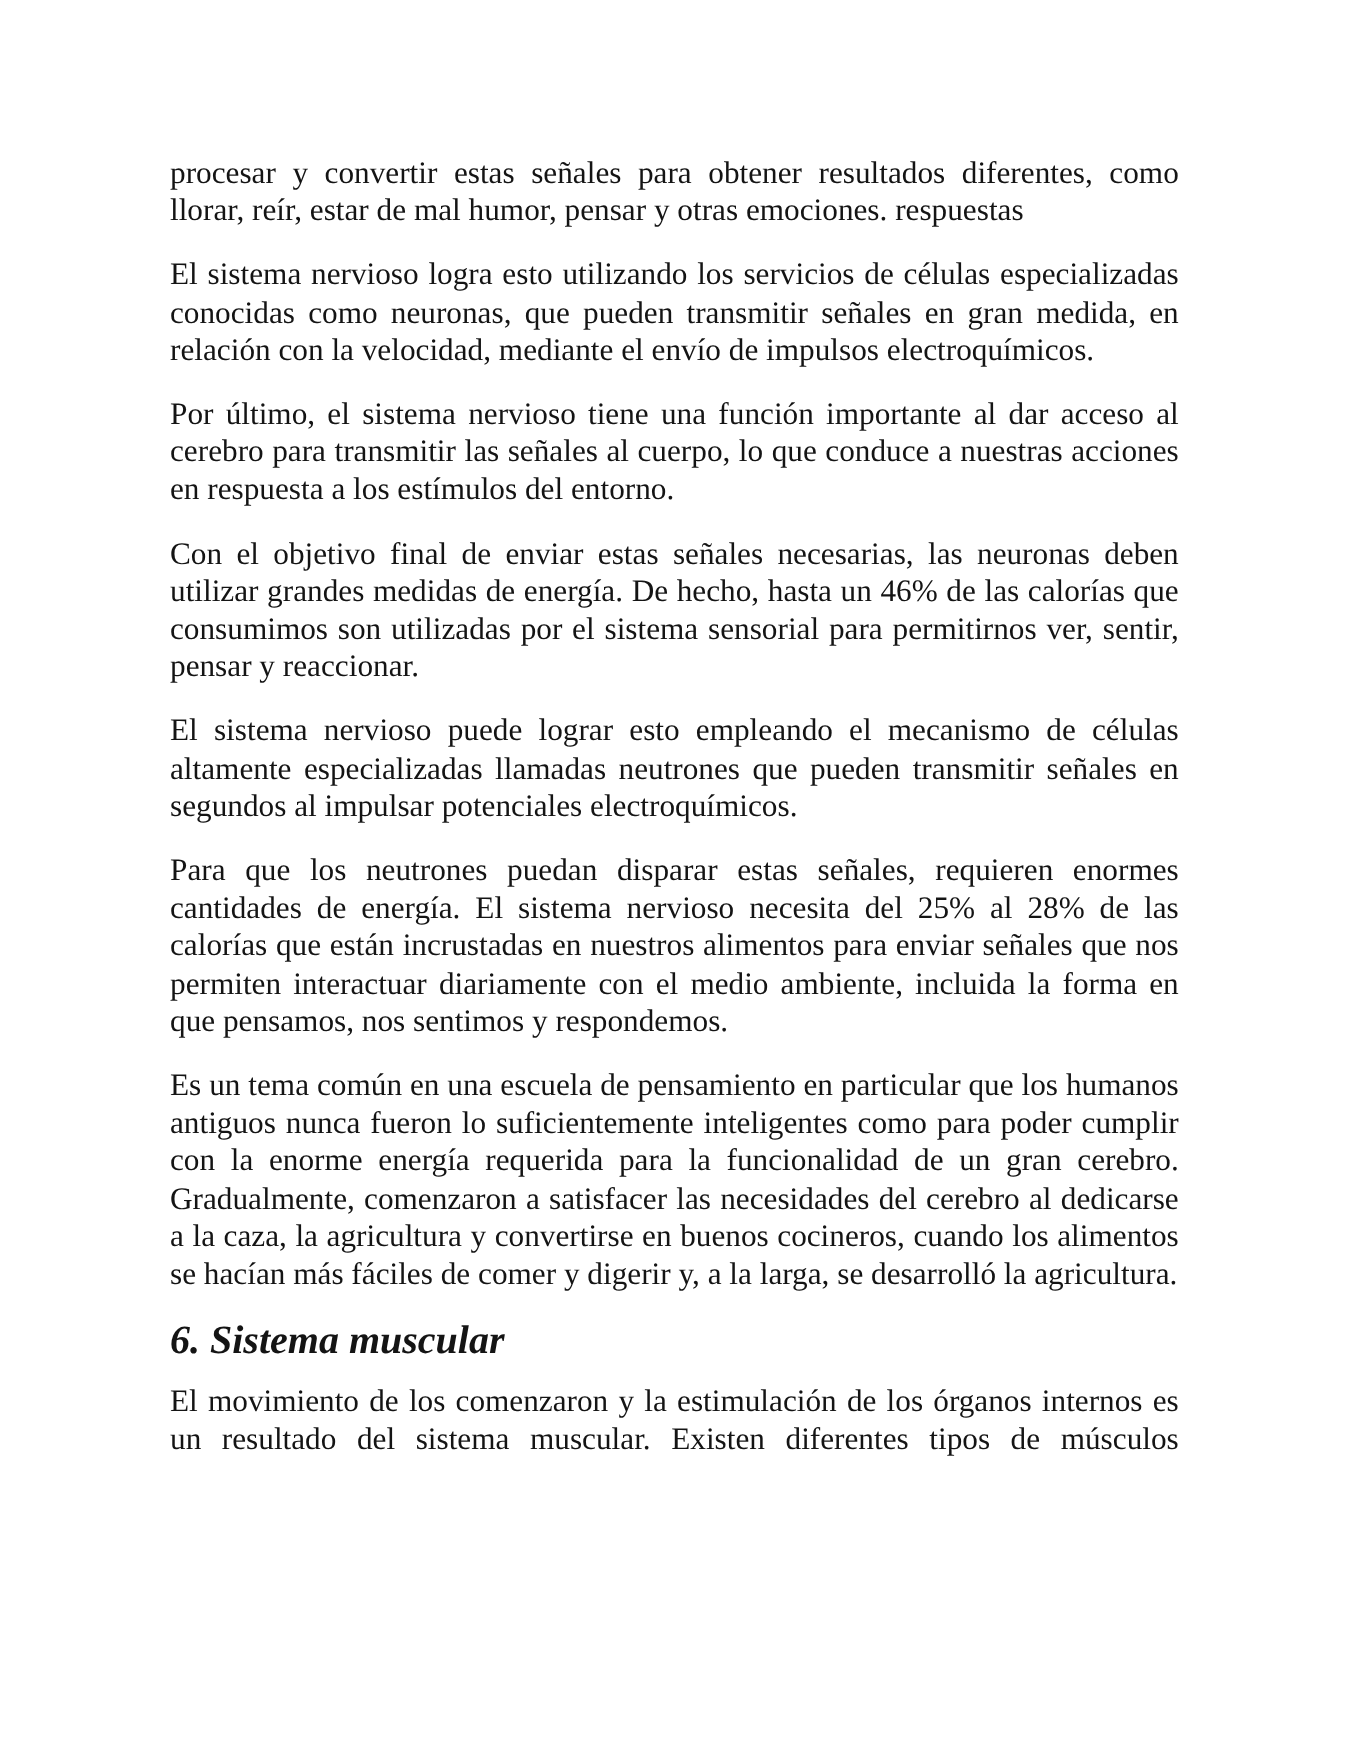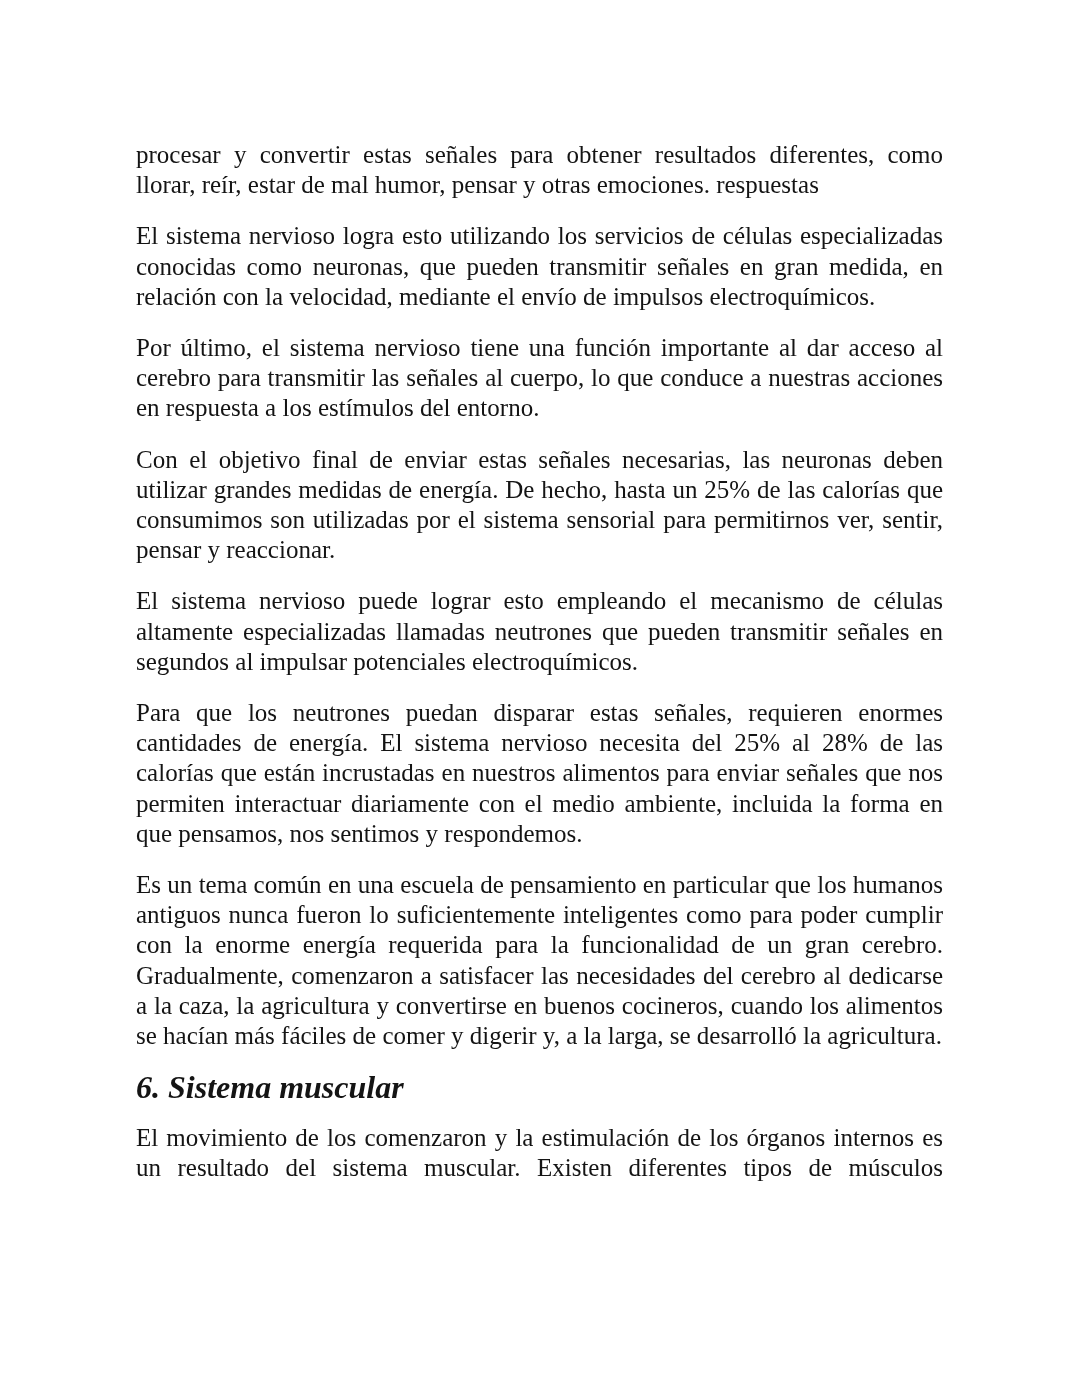--- a/index.html
+++ b/index.html
@@ -9,21 +9,21 @@
     }
     body {
       width: 1080px;
       height: 1397px;
       position: relative;
       overflow: hidden;
     }
     .page {
       position: absolute;
       left: 136px;
-      top: 140px;
+      top: 124px;
       width: 807px;
       color: #141414;
       font-family: "Liberation Serif", "DejaVu Serif", serif;
       font-size: 25px;
       line-height: 30.2px;
     }
     .para {
       margin: 0 0 21px 0;
       text-align: justify;
       hyphens: none;
@@ -36,19 +36,19 @@
       line-height: 30px;
     }
   </style>
 </head>
 <body>
 
 <div class="page">
   <p class="para">procesar y convertir estas señales para obtener resultados diferentes, como llorar, reír, estar de mal humor, pensar y otras emociones. respuestas</p>
   <p class="para">El sistema nervioso logra esto utilizando los servicios de células especializadas conocidas como neuronas, que pueden transmitir señales en gran medida, en relación con la velocidad, mediante el envío de impulsos electroquímicos.</p>
   <p class="para">Por último, el sistema nervioso tiene una función importante al dar acceso al cerebro para transmitir las señales al cuerpo, lo que conduce a nuestras acciones en respuesta a los estímulos del entorno.</p>
-  <p class="para">Con el objetivo final de enviar estas señales necesarias, las neuronas deben utilizar grandes medidas de energía. De hecho, hasta un 25% de las calorías que consumimos son utilizadas por el sistema sensorial para permitirnos ver, sentir, pensar y reaccionar.</p>
+  <p class="para">Con el objetivo final de enviar estas señales necesarias, las neuronas deben utilizar grandes medidas de energía. De hecho, hasta un 46% de las calorías que consumimos son utilizadas por el sistema sensorial para permitirnos ver, sentir, pensar y reaccionar.</p>
   <p class="para">El sistema nervioso puede lograr esto empleando el mecanismo de células altamente especializadas llamadas neutrones que pueden transmitir señales en segundos al impulsar potenciales electroquímicos.</p>
   <p class="para">Para que los neutrones puedan disparar estas señales, requieren enormes cantidades de energía. El sistema nervioso necesita del 25% al 28% de las calorías que están incrustadas en nuestros alimentos para enviar señales que nos permiten interactuar diariamente con el medio ambiente, incluida la forma en que pensamos, nos sentimos y respondemos.</p>
   <p class="para">Es un tema común en una escuela de pensamiento en particular que los humanos antiguos nunca fueron lo suficientemente inteligentes como para poder cumplir con la enorme energía requerida para la funcionalidad de un gran cerebro. Gradualmente, comenzaron a satisfacer las necesidades del cerebro al dedicarse a la caza, la agricultura y convertirse en buenos cocineros, cuando los alimentos se hacían más fáciles de comer y digerir y, a la larga, se desarrolló la agricultura.</p>
   <h3 class="heading">6. Sistema muscular</h3>
   <p class="para" style="text-align-last: justify;">El movimiento de los comenzaron y la estimulación de los órganos internos es un resultado del sistema muscular. Existen diferentes tipos de músculos</p>
 </div>
 
 </body></html>

